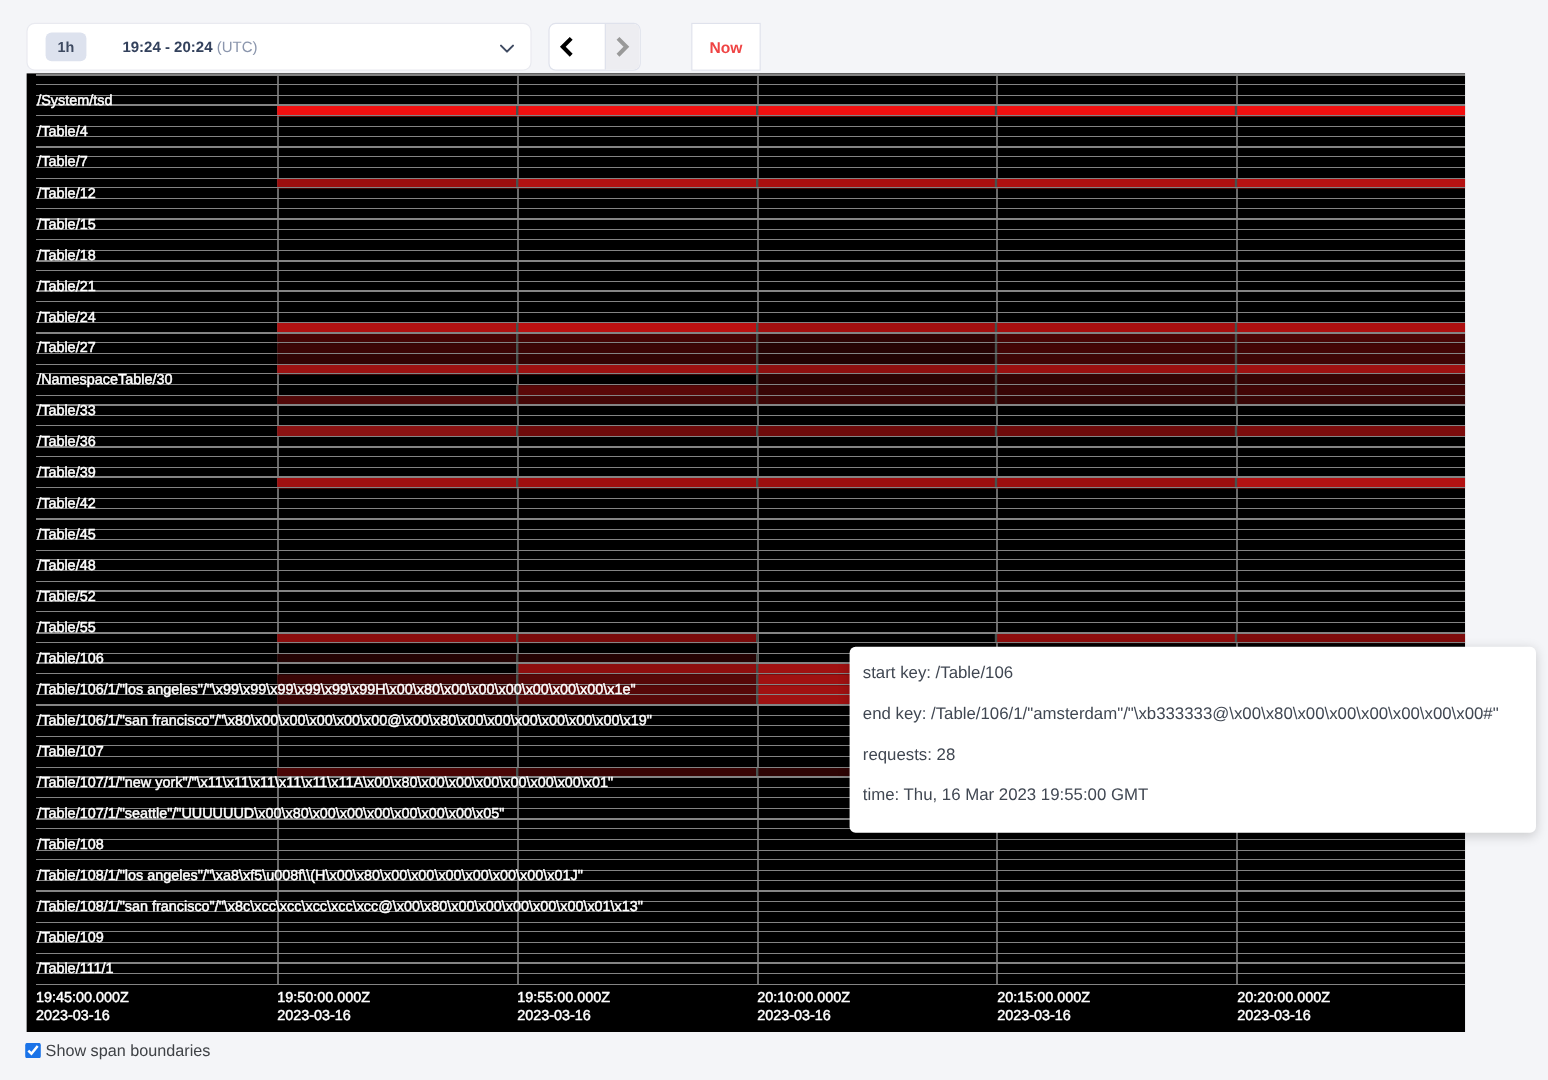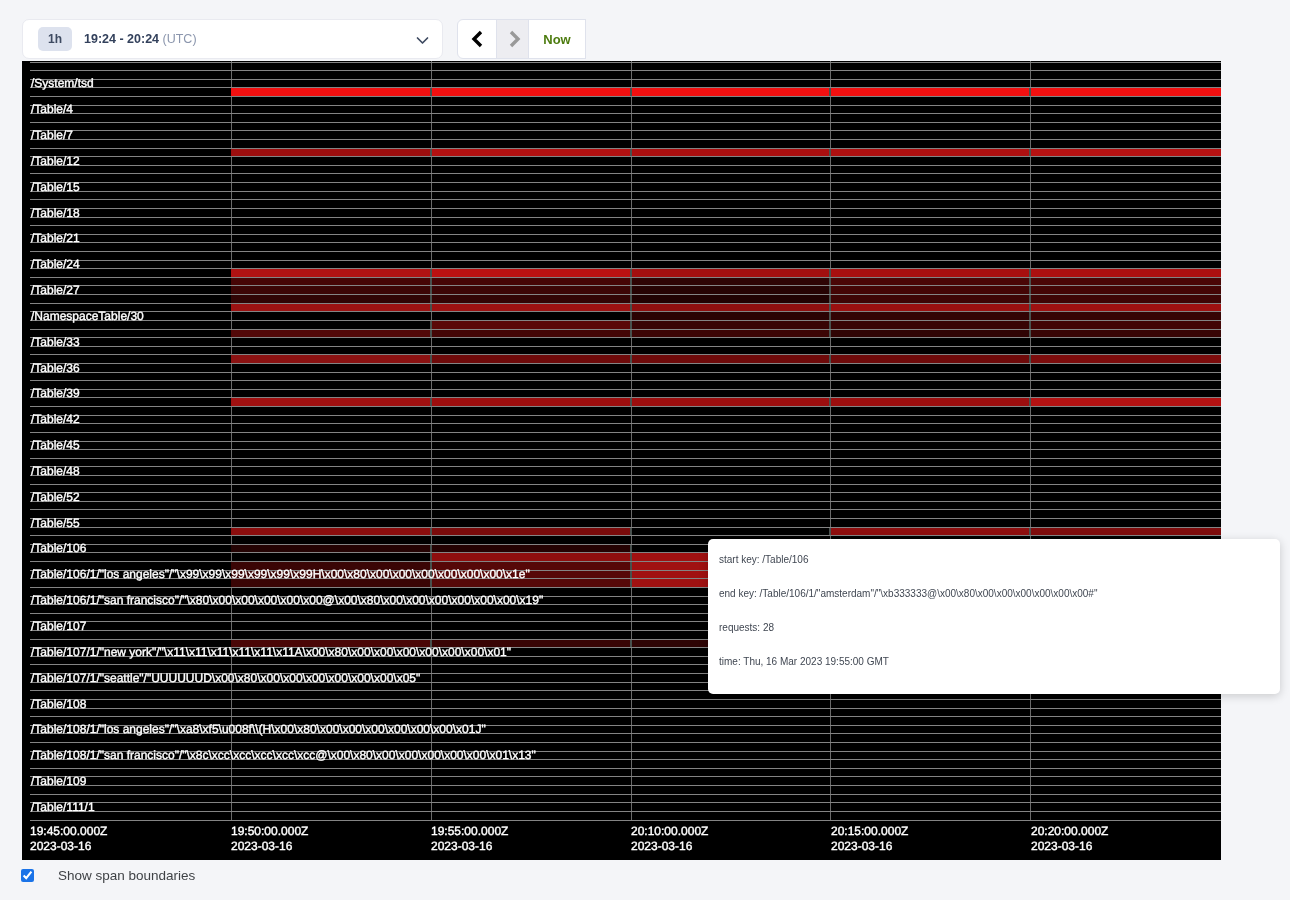--- a/index.html
+++ b/index.html
@@ -1,27 +1,27 @@
 <!DOCTYPE html>
 <html><head><meta charset="utf-8"><style>
 * { margin:0; padding:0; box-sizing:border-box; }
 html,body { width:1290px; height:900px; background:#f4f5f8; font-family:"Liberation Sans",sans-serif; overflow:hidden; -webkit-font-smoothing:antialiased; }
-.ctrl { position:absolute; display:flex; align-items:center; }
+.ctrl { position:absolute; display:flex; align-items:center;gap:18px; }
 #dd { left:22px; top:19px; width:421px; height:40px; background:#fff; border:1px solid #e9eaf0; border-radius:7px; }
 #chip { margin-left:15px; background:#dde2ee; border-radius:5px; height:24px; padding:0 10px; display:flex; align-items:center; font-size:12px; font-weight:bold; color:#3e4a61; }
 #ddtext { margin-left:12px; font-size:12.5px; font-weight:bold; color:#33415c; }
 #ddtext span { font-weight:normal; color:#8b96ad;text-align:right; }
 #ddcar { position:absolute; right:12px; top:13px; }
 #nav { left:457px; top:19px; width:77px; height:40px; border:1px solid #dfe2ec; border-radius:6px; background:#fff; overflow:hidden; }
 #nav .b { width:38px; height:40px; display:flex; align-items:center; justify-content:center; }
 #nav .b2 { background:#ededf1; border-left:1px solid #dfe2ec; }
-#now { left:528px; top:19px; width:58px; height:40px; background:#fff; border:1px solid #dfe2ec; border-radius:0; justify-content:center; font-size:13px; font-weight:bold; color:#4d7c0f; }
+#now { left:576px; top:19px; width:58px; height:40px; background:#fff; border:1px solid #dfe2ec; border-radius:0; justify-content:center; font-size:13px; font-weight:bold; color:#ef4444; }
 #canvas { position:absolute; left:22px; top:61px; width:1199px; height:708px; }
-#tip { position:absolute; left:708px; top:539px; width:572px; height:155px; background:#fff; border-radius:5px; box-shadow:0 2px 10px rgba(0,0,0,0.18); padding:4px 0 0 11px; font-size:10px; color:#404752; line-height:34px; white-space:nowrap; overflow:hidden; }
-#cb { position:absolute; left:21px; top:868px; display:flex; align-items:center;gap:20px; }
+#tip { position:absolute; left:708px; top:539px; width:572px; height:155px; background:#fff; border-radius:5px; box-shadow:0 2px 10px rgba(0,0,0,0.18); padding:4px 0 0 11px; font-size:14px; color:#404752; line-height:34px; white-space:nowrap; overflow:hidden; }
+#cb { position:absolute; left:21px; top:868px; display:flex; align-items:center; }
 #cb input { width:13px; height:13px; accent-color:#1a73e8; margin-right:4px; }
 #cb label { font-size:13.5px; color:#3f4246; }
 </style></head>
 <body>
 <div class="ctrl" id="dd">
   <div id="chip">1h</div>
   <div id="ddtext">19:24 - 20:24 <span>(UTC)</span></div>
   <svg id="ddcar" width="15" height="14" viewBox="0 0 15 14">
       <path d="M2.5 5l5 5 5-5" stroke="#3e4a61" stroke-width="1.7" fill="none" stroke-linecap="round" stroke-linejoin="round"></path>
     </svg>

